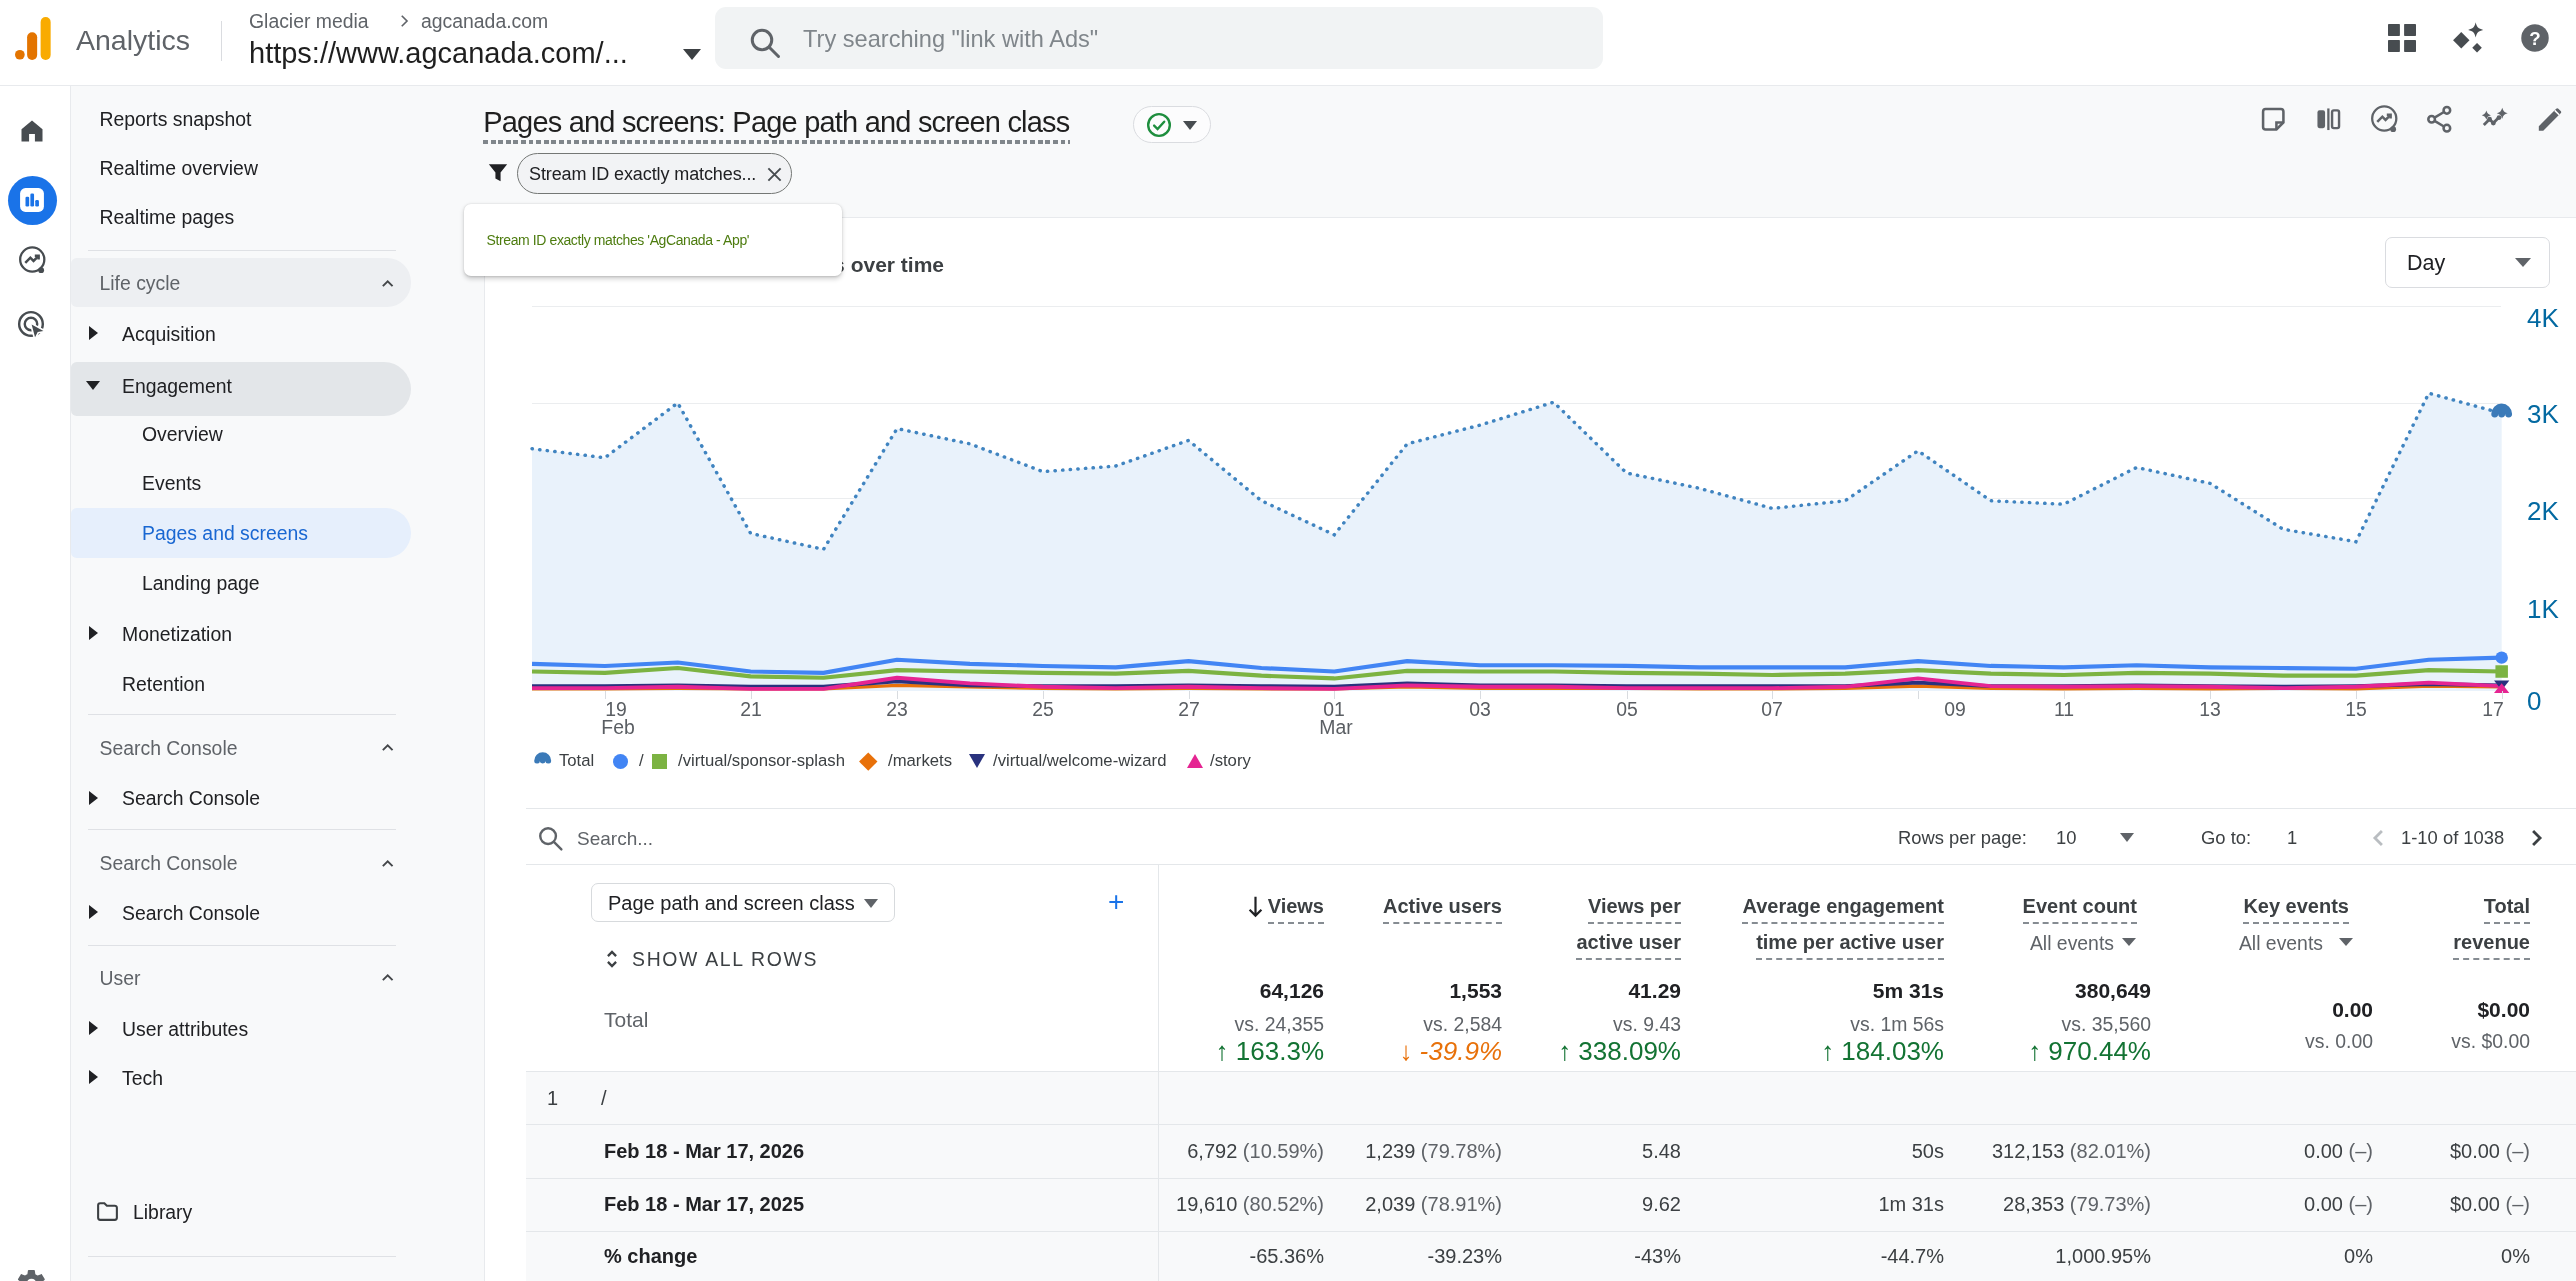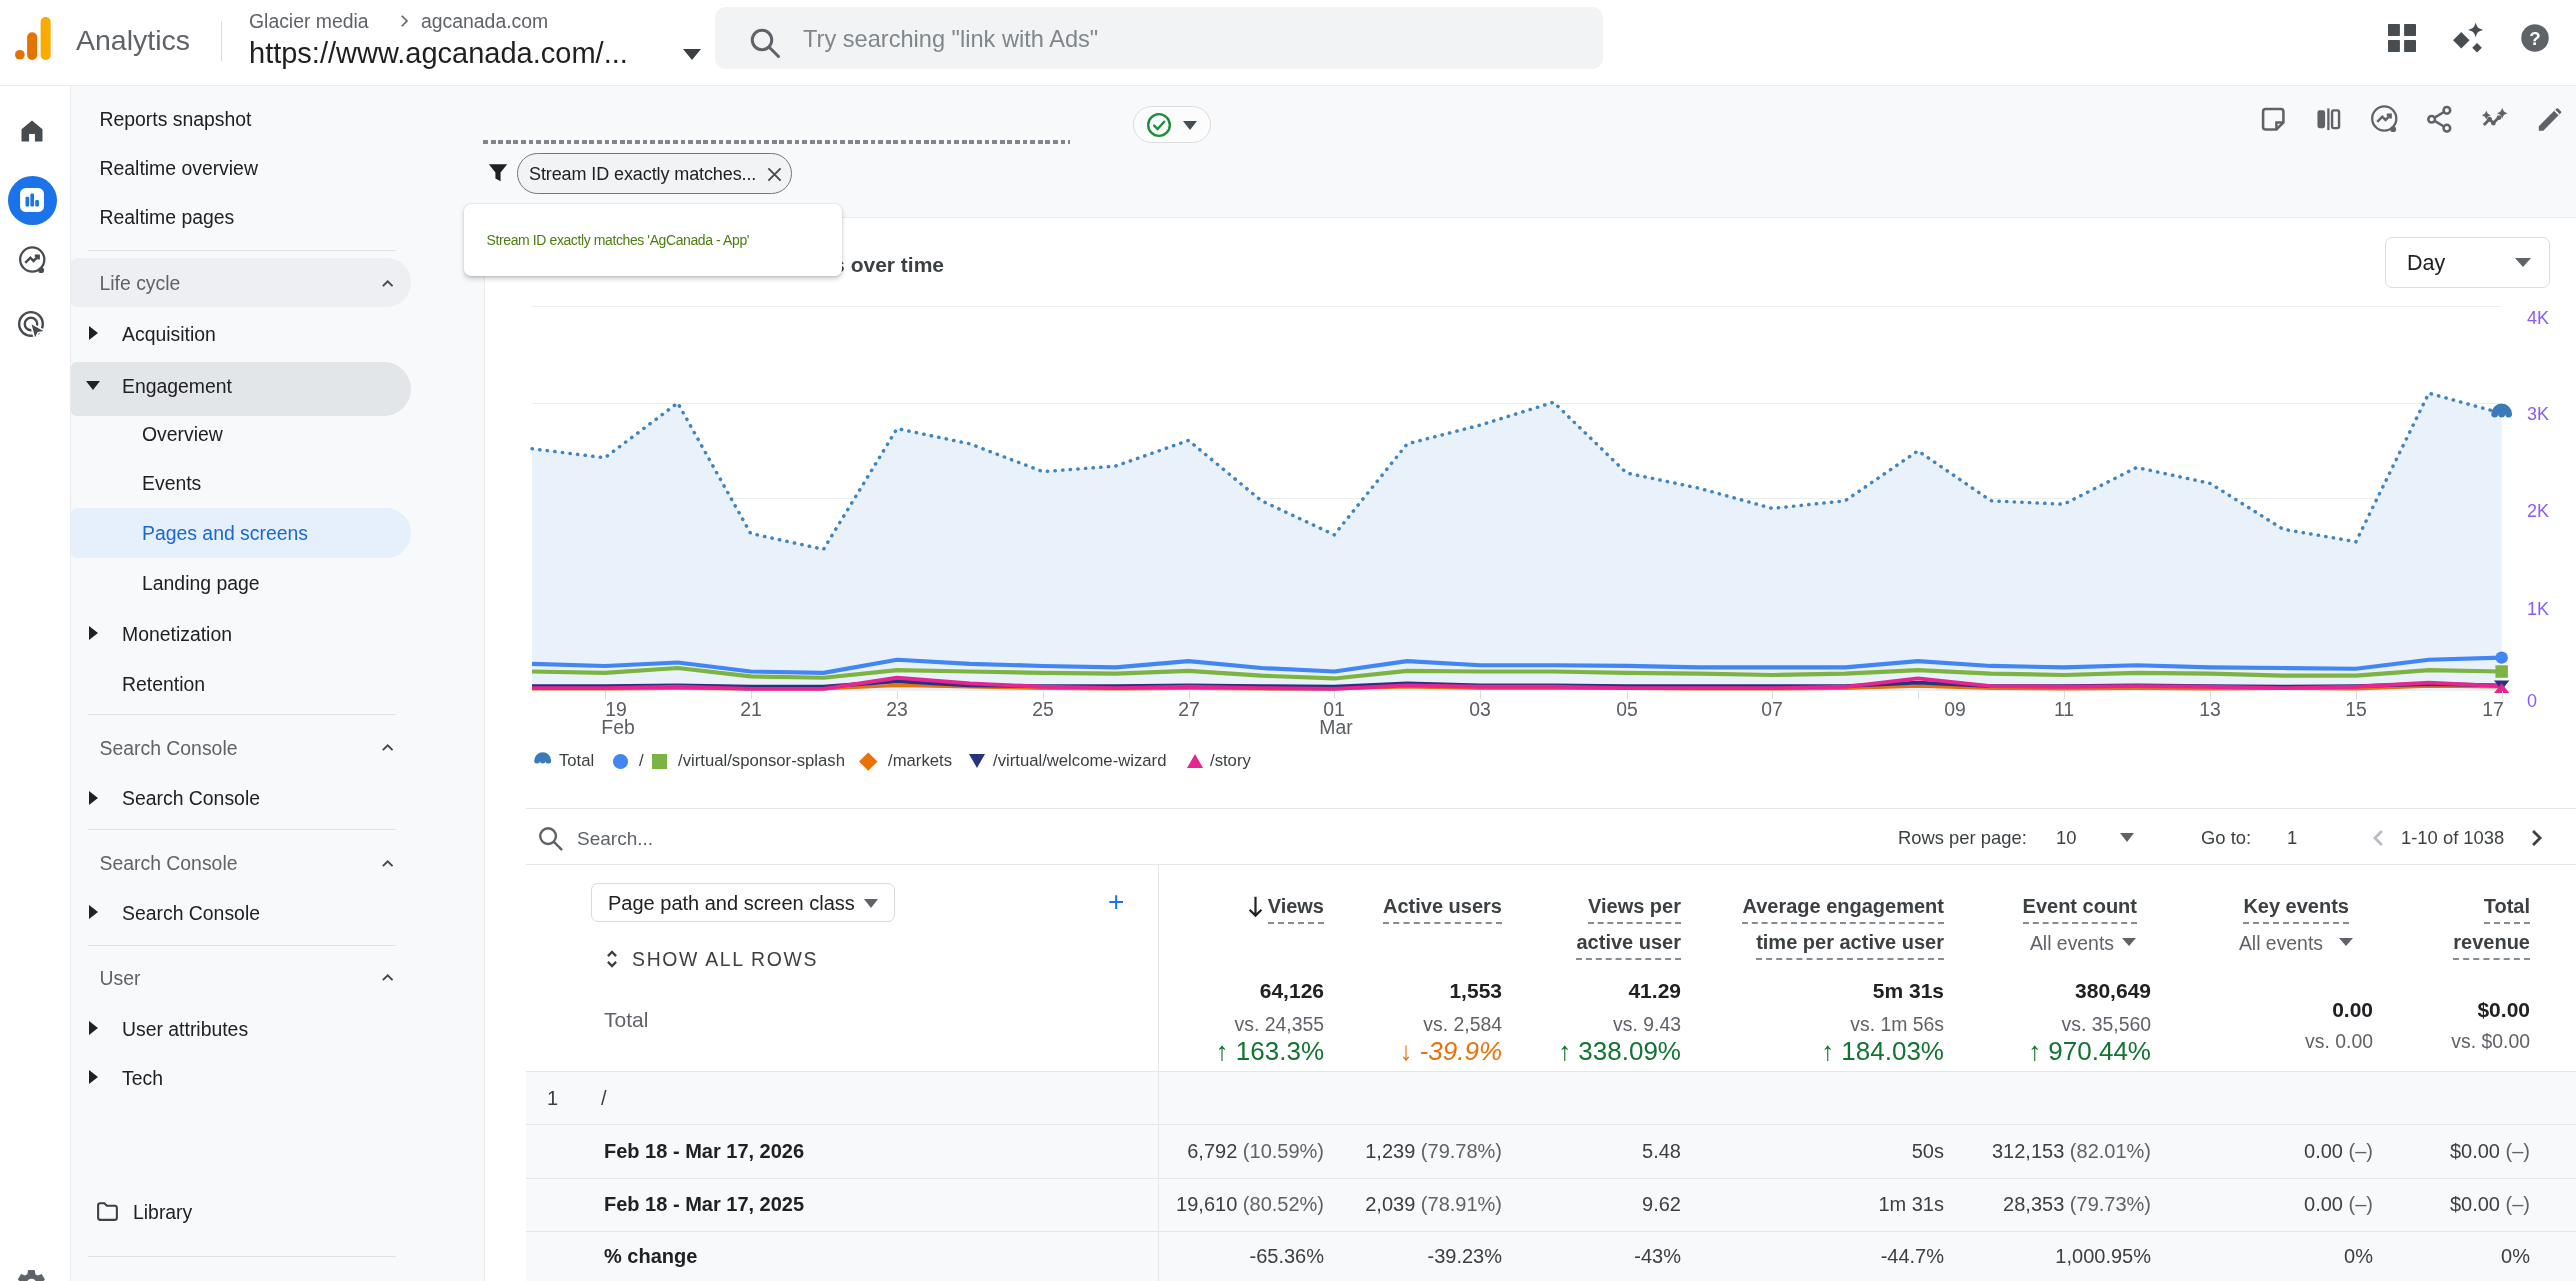--- a/index.html
+++ b/index.html
@@ -14,21 +14,21 @@
 #nav { position:absolute; left:71px; top:82px; width:408px; height:1199px; z-index:4; }
 .navdiv { position:absolute; left:16.7px; width:308px; height:1.4px; background:#dfe1e5; }
 .navtxt { position:absolute; font-size:19.4px; color:#202124; white-space:nowrap; transform:translateY(-50%); }
 .navhdr { position:absolute; font-size:19.4px; color:#5f6368; white-space:nowrap; transform:translateY(-50%); }
 .tri { position:absolute; width:0; height:0; }
 .chev { position:absolute; width:19.4px; height:19.4px; }
 
 #card { position:absolute; left:484px; top:217px; width:2092px; height:1065px; background:#fff;
   border-top:1.4px solid #e8eaed; border-left:1.4px solid #e8eaed; }
 .gline { position:absolute; left:532px; width:1969px; height:1.4px; background:#ebedef; }
-.ylab { position:absolute; left:2527px; width:49px; font-size:18px; color:#8b5cf6; transform:translateY(-50%); }
+.ylab { position:absolute; left:2527px; width:49px; font-size:26px; color:#0369a1; transform:translateY(-50%); }
 .xlab { position:absolute; font-size:19.4px; color:#5a5e63; transform:translate(-50%,-50%); }
 .legtxt { position:absolute; font-size:16.7px; color:#3c4043; transform:translateY(-50%); white-space:nowrap; }
 .hcell { position:absolute; font-size:20px; color:#3c4043; font-weight:bold; text-align:right; white-space:nowrap; }
 .hunder { display:inline-block; border-bottom:2.1px dashed #868c92; padding-bottom:3.5px; }
 .vnum { position:absolute; font-size:21px; color:#202124; font-weight:bold; text-align:right; transform:translateY(-50%); white-space:nowrap; }
 .vvs { position:absolute; font-size:19.4px; color:#5f6368; text-align:right; transform:translateY(-50%); white-space:nowrap; }
 .vchg { position:absolute; font-size:26px; text-align:right; transform:translateY(-50%); white-space:nowrap; }
 .green { color:#137333; }
 .orange { color:#e8710a; }
 .rowline { position:absolute; left:526px; width:2050px; height:1.4px; background:#e4e7ea; }
@@ -166,20 +166,21 @@
     <path d="M3 6 a2 2 0 0 1 2-2 h4 l2.4 2.4 H19 a2 2 0 0 1 2 2 V18 a2 2 0 0 1-2 2 H5 a2 2 0 0 1-2-2 Z"></path>
   </svg>
   <div class="navtxt" style="left:62px; top:1130px;">Library</div>
   <div class="navdiv" style="top:1174px;"></div>
 </div>
 
 <div id="card"></div>
 
 <div id="main" class="abs" style="left:479px; top:82px; width:2097px; height:1199px;">
 
+  <div class="abs" style="left:4.2px; top:40px; transform:translateY(-50%); font-size:29px; letter-spacing:-0.8px; color:#1f1f1f; white-space:nowrap;">Pages and screens: Page path and screen class</div>
   <div class="abs" style="left:4.2px; top:58px; width:587px; height:3.5px; background:repeating-linear-gradient(90deg,#80868b 0 4.9px,transparent 4.9px 7.6px);"></div>
 
   <div class="abs" style="left:654px; top:23.6px; width:78px; height:37px; border:1.4px solid #dadce0; border-radius:19.4px; background:#fcfcfd;"></div>
   <svg class="abs" style="left:667px; top:30px;" width="26" height="26" viewBox="0 0 24 24" fill="none" stroke="#1e8e3e" stroke-width="2.2">
     <circle cx="12" cy="12" r="10"></circle>
       <path d="M7.5 12.5 L10.7 15.7 L16.8 9" stroke-linecap="round"></path>
   </svg>
   <div class="tri" style="left:704px; top:39px; border-left:7.6px solid transparent; border-right:7.6px solid transparent; border-top:9px solid #474c50;"></div>
 
   <svg class="abs" style="left:1779px; top:22px;" width="30.5" height="30.5" viewBox="0 0 24 24" fill="none" stroke="#5f6368" stroke-width="2">

